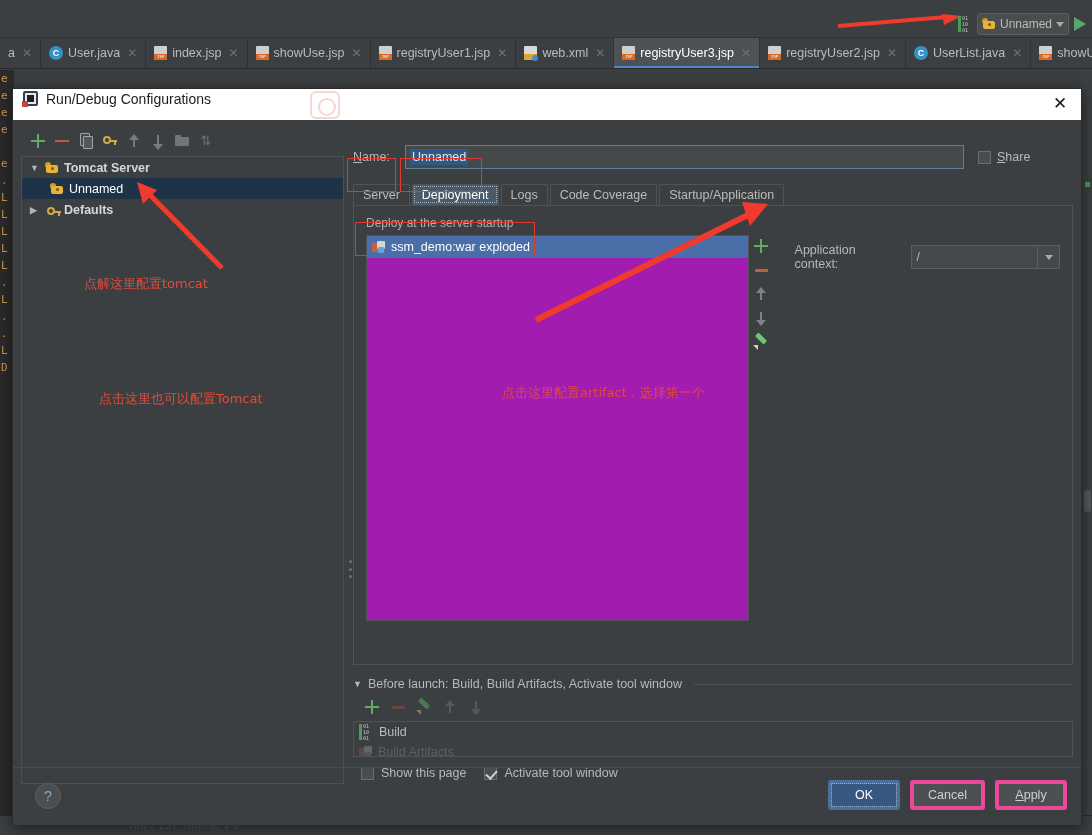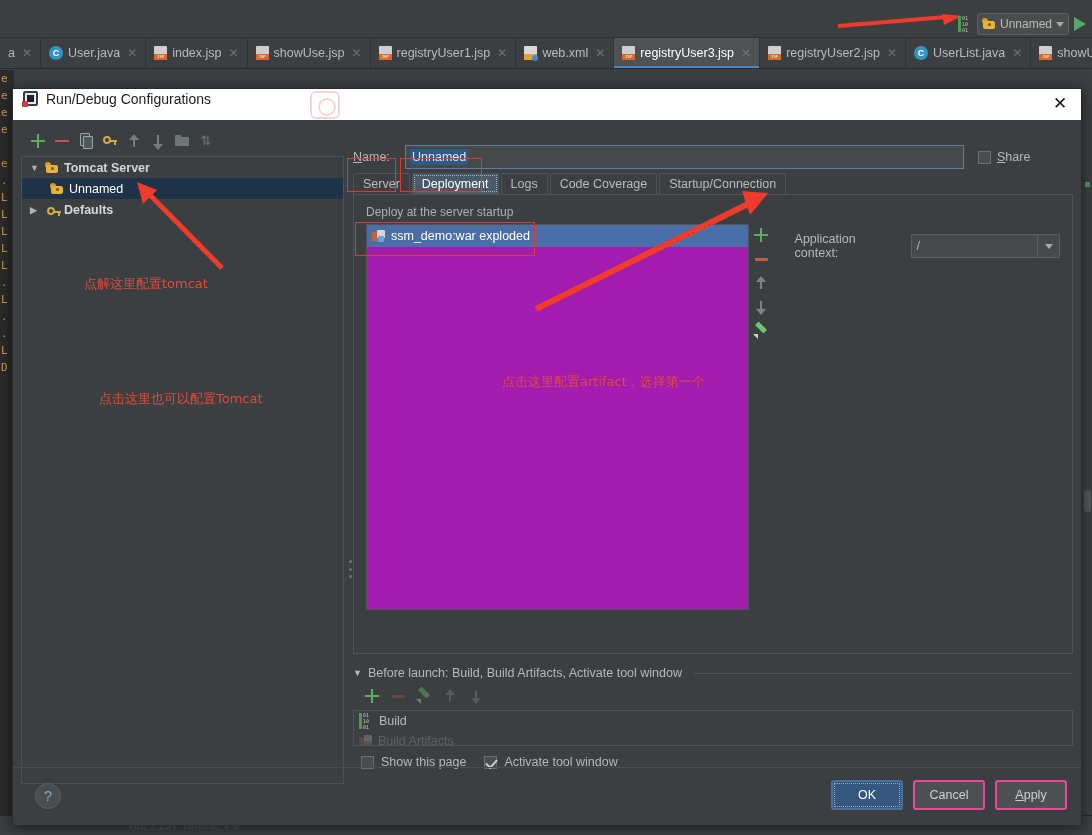--- a/index.html
+++ b/index.html
@@ -168,21 +168,21 @@
   .name-input .selval { background:#2d5a87; color:#e6e6e6; padding: 1px 2px; }
   .share-wrap { display:flex; align-items:center; gap:6px; margin-left:14px; width:95px; }
   .cbox { width:13px; height:13px; border:1px solid #6a6e70; background:#4a4d4e; position:relative; }
   .cbox.checked::after {
     content:""; position:absolute; left:3px; top:0px; width:5px; height:9px;
     border:solid #cfcfcf; border-width:0 2px 2px 0; transform: rotate(42deg);
   }
   .share-lbl { font-size:12.5px; color:#b8b8b8; }
   .share-lbl u { text-decoration: underline; }
 
-  .tabstrip { display:flex; align-items:flex-end; gap:2px; height: 24px; }
+  .tabstrip { display:flex; align-items:flex-end; gap:2px; margin-top: 11px; height: 24px; }
   .ctab {
     padding: 3px 9px; font-size:12.5px; color:#bbbbbb; background:#3c3f41;
     border:1px solid #4f5355; border-bottom:none; border-radius:2px 2px 0 0;
   }
   .ctab.active { background:#4b5a68; color:#ffffff; outline:1px dotted #9fb2c4; outline-offset:-3px; }
 
   .panel {
     margin-top: 0px; height: 460px; border:1px solid #4f5355; background:#3c3f41;
     position: relative; padding: 10px 12px 0 12px;
   }
@@ -239,21 +239,21 @@
     border-top:1px solid #4a4d4f;
   }
   .help-btn {
     position:absolute; left:22px; top:15px; width:26px; height:26px; border-radius:50%;
     background:#4a4e50; border:1px solid #5d6163; color:#7fa8cc; font-size:15px;
     text-align:center; line-height:24px;
   }
   .fbtns { position:absolute; right:14px; top:12px; display:flex; gap:10px; }
   .btn {
     min-width:72px; height:30px; padding:0 14px; font-size:12.5px;
-    border:2px solid #ec4899; border-radius:3px; background:#4c5052; color:#cfcfcf;
+    border:4px solid #ec4899; border-radius:3px; background:#4c5052; color:#cfcfcf;
     display:flex; align-items:center; justify-content:center;
   }
   .btn.primary { background:#365880; border-color:#4a6f9b; color:#ffffff; outline:1px dotted #93aec9; outline-offset:-4px; }
   .btn u { text-decoration: underline; }
 
   
   .split-handle {
     position:absolute; left:335px; top:440px; width:5px; height:18px;
     display:flex; flex-direction:column; justify-content:space-between; align-items:center;
   }
@@ -486,21 +486,21 @@
             <span class="cbox"></span>
             <span class="share-lbl"><u>S</u>hare</span>
           </span>
         </div>
 
         <div class="tabstrip">
           <span class="ctab">Server</span>
           <span class="ctab active">Deployment</span>
           <span class="ctab">Logs</span>
           <span class="ctab">Code Coverage</span>
-          <span class="ctab">Startup/Connection</span>
+          <span class="ctab">Startup/Application</span>
         </div>
 
         <div class="panel">
           <div class="panel-lbl">Deploy at the server startup</div>
 
           <div class="deploy-area">
             <div class="deploy-list">
               <div class="deploy-item">
                 <span class="art-ico">
                     <span class="p1"></span>

